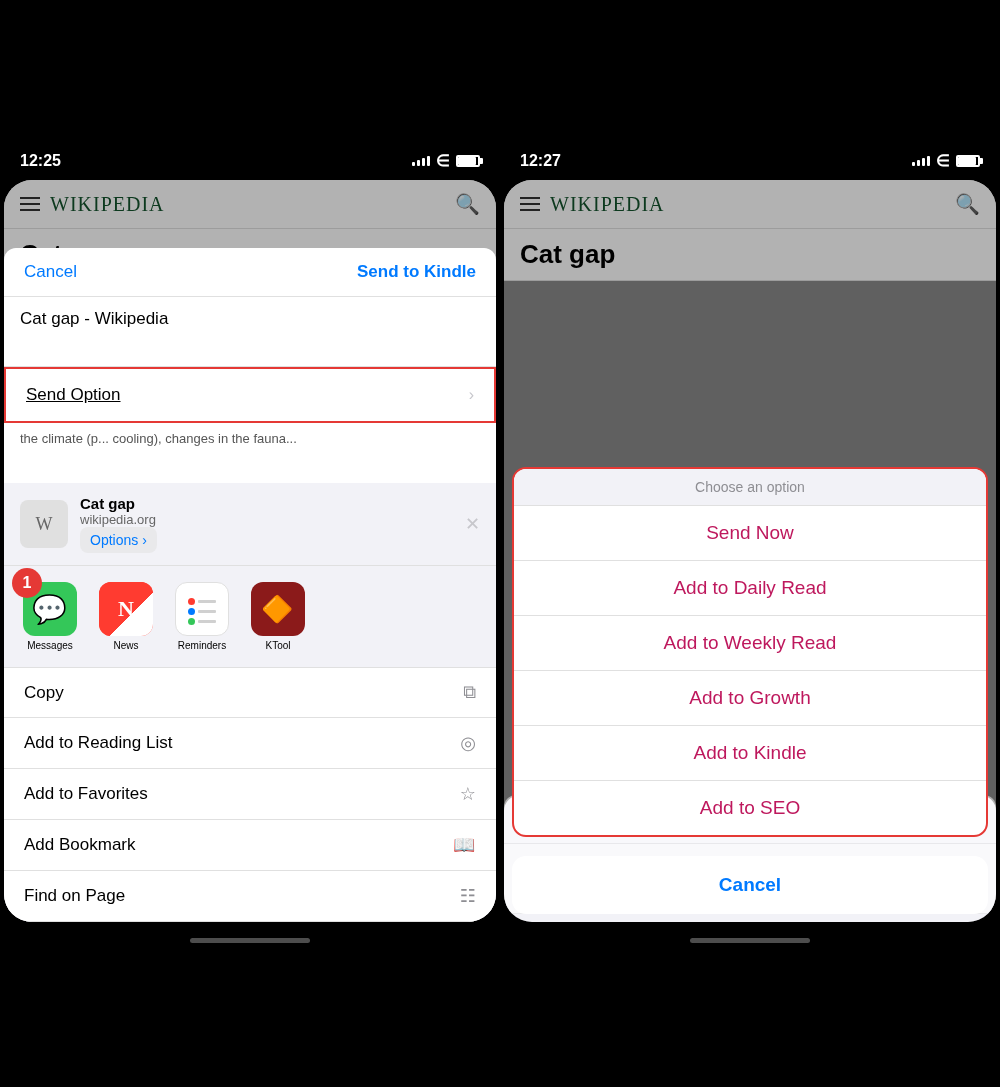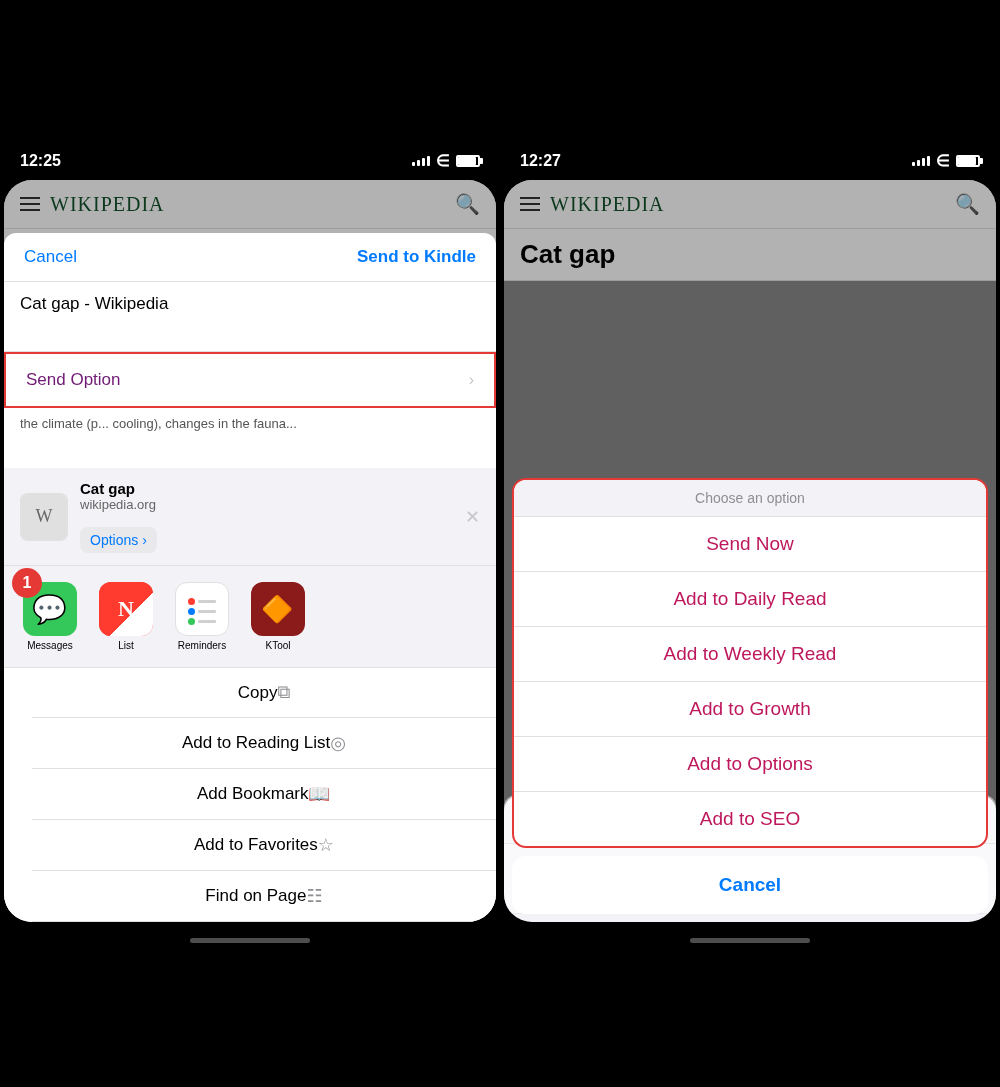--- a/index.html
+++ b/index.html
@@ -207,21 +207,22 @@
       display: flex;
       justify-content: space-between;
       align-items: center;
       border-bottom: 1px solid #e0e0e0;
       border: 2.5px solid #e53935;
       margin: 0;
     }
 
     .send-option-label {
       font-size: 17px;
-      color: #701a75;
+      color: #000000;
+      text-decoration: underline;
     }
 
     .chevron-right {
       color: #c7c7cc;
       font-size: 16px;
     }
 
     
     .number-badge {
       position: absolute;
@@ -278,21 +279,21 @@
 
     .url-options {
       background: #e9e9eb;
       border-radius: 8px;
       padding: 5px 10px;
       font-size: 14px;
       color: #007aff;
       display: inline-flex;
       align-items: center;
       gap: 4px;
-      margin-top: 15px;
+      margin-top: 0;
     }
 
     .url-close {
       color: #c7c7cc;
       font-size: 18px;
     }
 
     
     .app-icons-row {
       background: #f2f2f7;
@@ -347,27 +348,26 @@
       text-align: center;
     }
 
     
     .share-menu-list {
       background: #fff;
     }
 
     .share-menu-item {
       display: flex;
-      justify-content: center;
+      justify-content: space-between;
       align-items: center;
       padding: 14px 20px;
       border-bottom: 1px solid #e0e0e0;
       font-size: 17px;
       color: #000;
-      margin-left: 28px;
     }
 
     .share-menu-icon {
       color: #8e8e93;
       font-size: 18px;
     }
 
     
     .home-indicator {
       background: #000;
@@ -384,21 +384,21 @@
       opacity: 0.3;
     }
 
     
     .option-sheet {
       position: absolute;
       bottom: 0; left: 0; right: 0;
       z-index: 10;
       display: flex;
       flex-direction: column;
-      gap: 8px;
+      gap: 19px;
       padding: 0 8px 8px 8px;
     }
 
     .option-card {
       background: #fff;
       border-radius: 14px;
       overflow: hidden;
       border: 2.5px solid #e53935;
     }
 
@@ -533,21 +533,21 @@
         <div class="app-icons-row">
           <div class="app-icon-item">
             <div class="app-icon app-icon-messages">💬</div>
             <span class="app-icon-label">Messages</span>
           </div>
           <div class="app-icon-item">
             <div class="app-icon app-icon-news" style="position:relative;overflow:hidden;">
               <div style="position:absolute;top:0;left:0;right:0;bottom:0;background:linear-gradient(135deg,#ff3b30 60%,#fff 60%);"></div>
               <span style="color:#fff;font-size:22px;font-weight:bold;position:relative;z-index:1;font-family:Georgia,serif;">N</span>
             </div>
-            <span class="app-icon-label">List</span>
+            <span class="app-icon-label">News</span>
           </div>
           <div class="app-icon-item">
             <div class="app-icon app-icon-reminders" style="flex-direction:column;gap:3px;">
               <div style="display:flex;align-items:center;gap:3px;padding:4px 6px 0 6px;">
                 <div style="width:7px;height:7px;border-radius:50%;background:#ff3b30;"></div>
                 <div style="width:18px;height:3px;background:#d0d0d0;border-radius:1px;"></div>
               </div>
               <div style="display:flex;align-items:center;gap:3px;padding:0 6px;">
                 <div style="width:7px;height:7px;border-radius:50%;background:#007aff;"></div>
                 <div style="width:18px;height:3px;background:#d0d0d0;border-radius:1px;"></div>
@@ -570,26 +570,26 @@
         <div class="share-menu-list">
           <div class="share-menu-item">
             <span>Copy</span>
             <span class="share-menu-icon">⧉</span>
           </div>
           <div class="share-menu-item">
             <span>Add to Reading List</span>
             <span class="share-menu-icon">◎</span>
           </div>
           <div class="share-menu-item">
+            <span>Add to Favorites</span>
+            <span class="share-menu-icon">☆</span>
+          </div>
+          <div class="share-menu-item">
             <span>Add Bookmark</span>
             <span class="share-menu-icon">📖</span>
-          </div>
-          <div class="share-menu-item">
-            <span>Add to Favorites</span>
-            <span class="share-menu-icon">☆</span>
           </div>
           <div class="share-menu-item">
             <span>Find on Page</span>
             <span class="share-menu-icon">☷</span>
           </div>
         </div>
       </div>
     </div>
 
     <div class="home-indicator">
@@ -642,21 +642,21 @@
 
       <div class="number-badge" style="left:8px;top:388px;">2</div>
 
       <div class="option-sheet" style="z-index:20;">
         <div class="option-card">
           <div class="option-card-header">Choose an option</div>
           <div class="option-item">Send Now</div>
           <div class="option-item">Add to Daily Read</div>
           <div class="option-item">Add to Weekly Read</div>
           <div class="option-item">Add to Growth</div>
-          <div class="option-item">Add to Options</div>
+          <div class="option-item">Add to Kindle</div>
           <div class="option-item">Add to SEO</div>
         </div>
         <div class="cancel-card">
           <div class="cancel-option-item">Cancel</div>
         </div>
       </div>
     </div>
 
     <div class="home-indicator">
       <div class="home-bar"></div>

